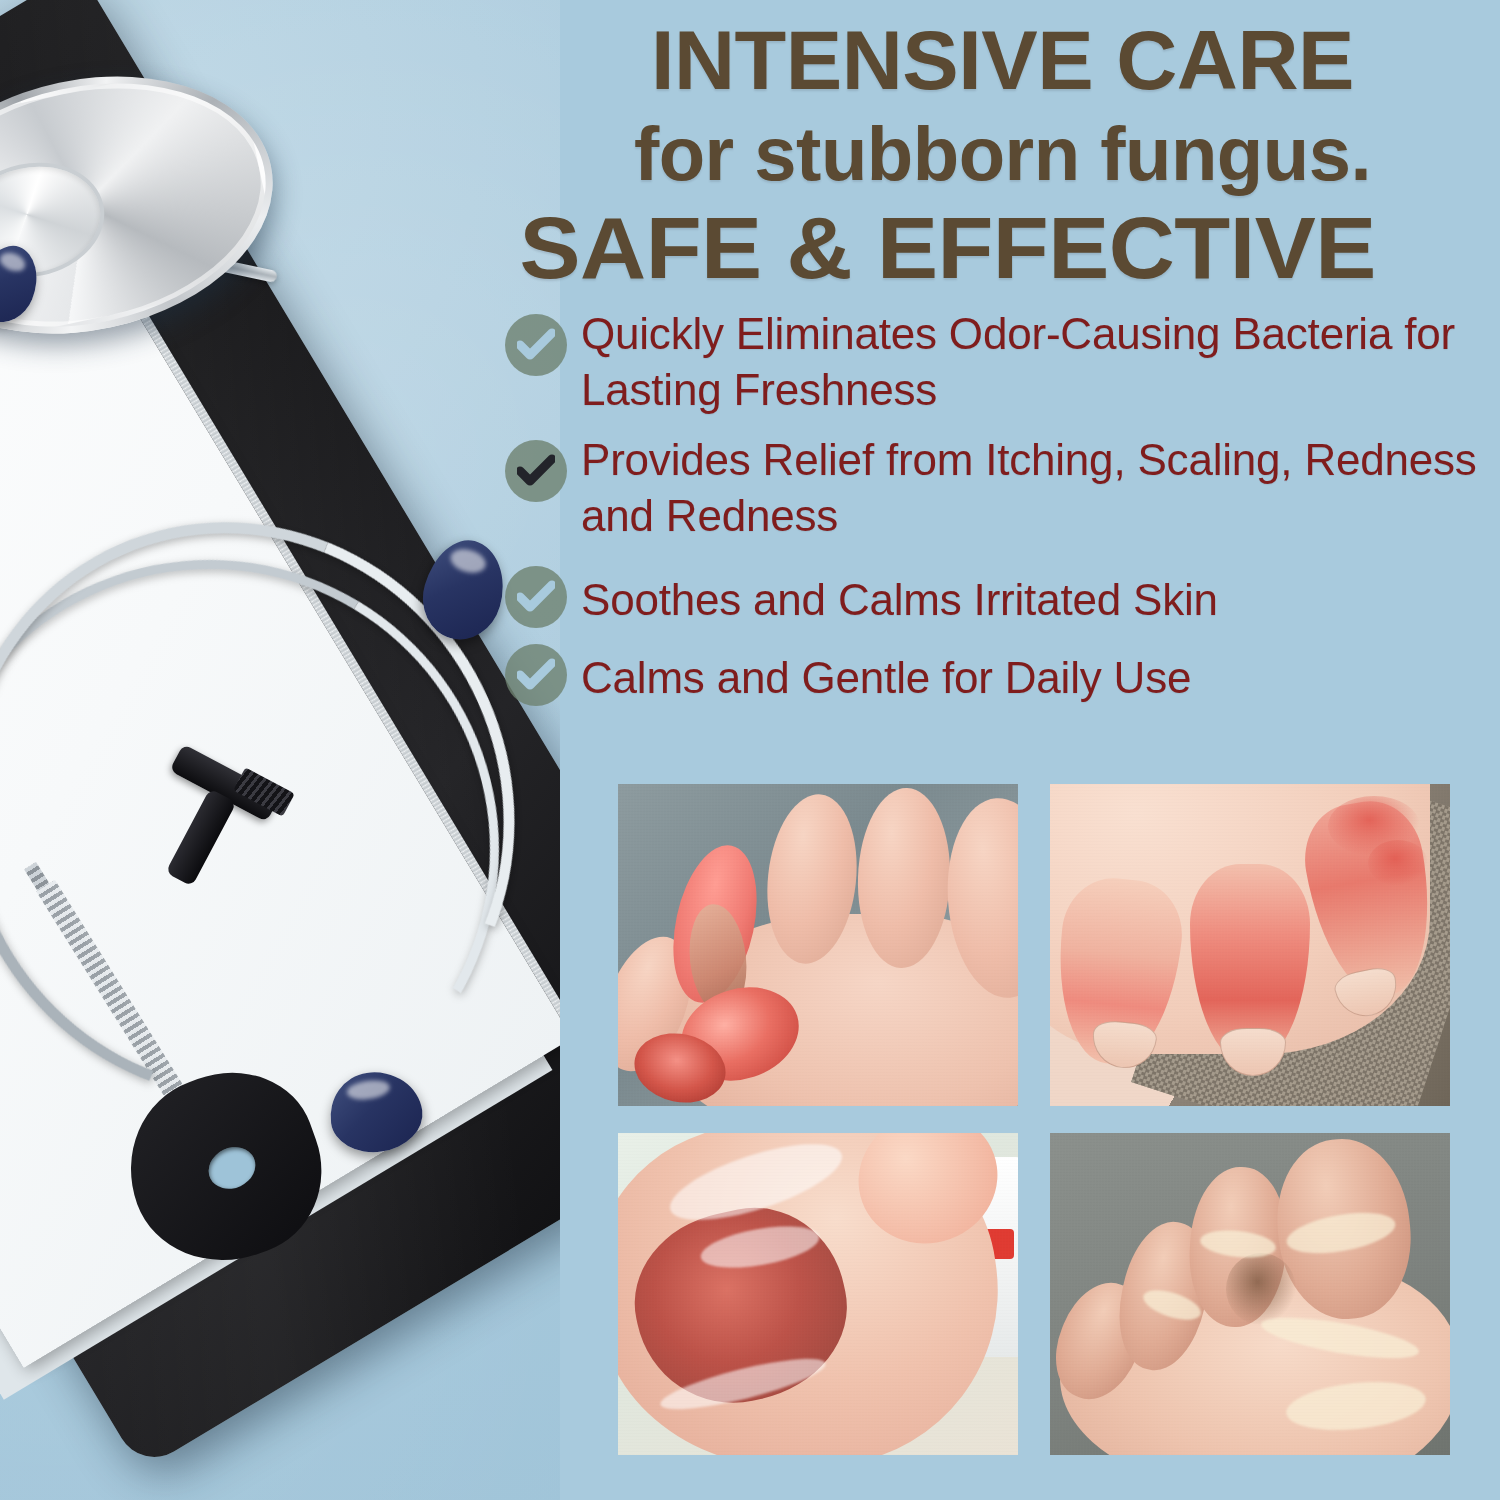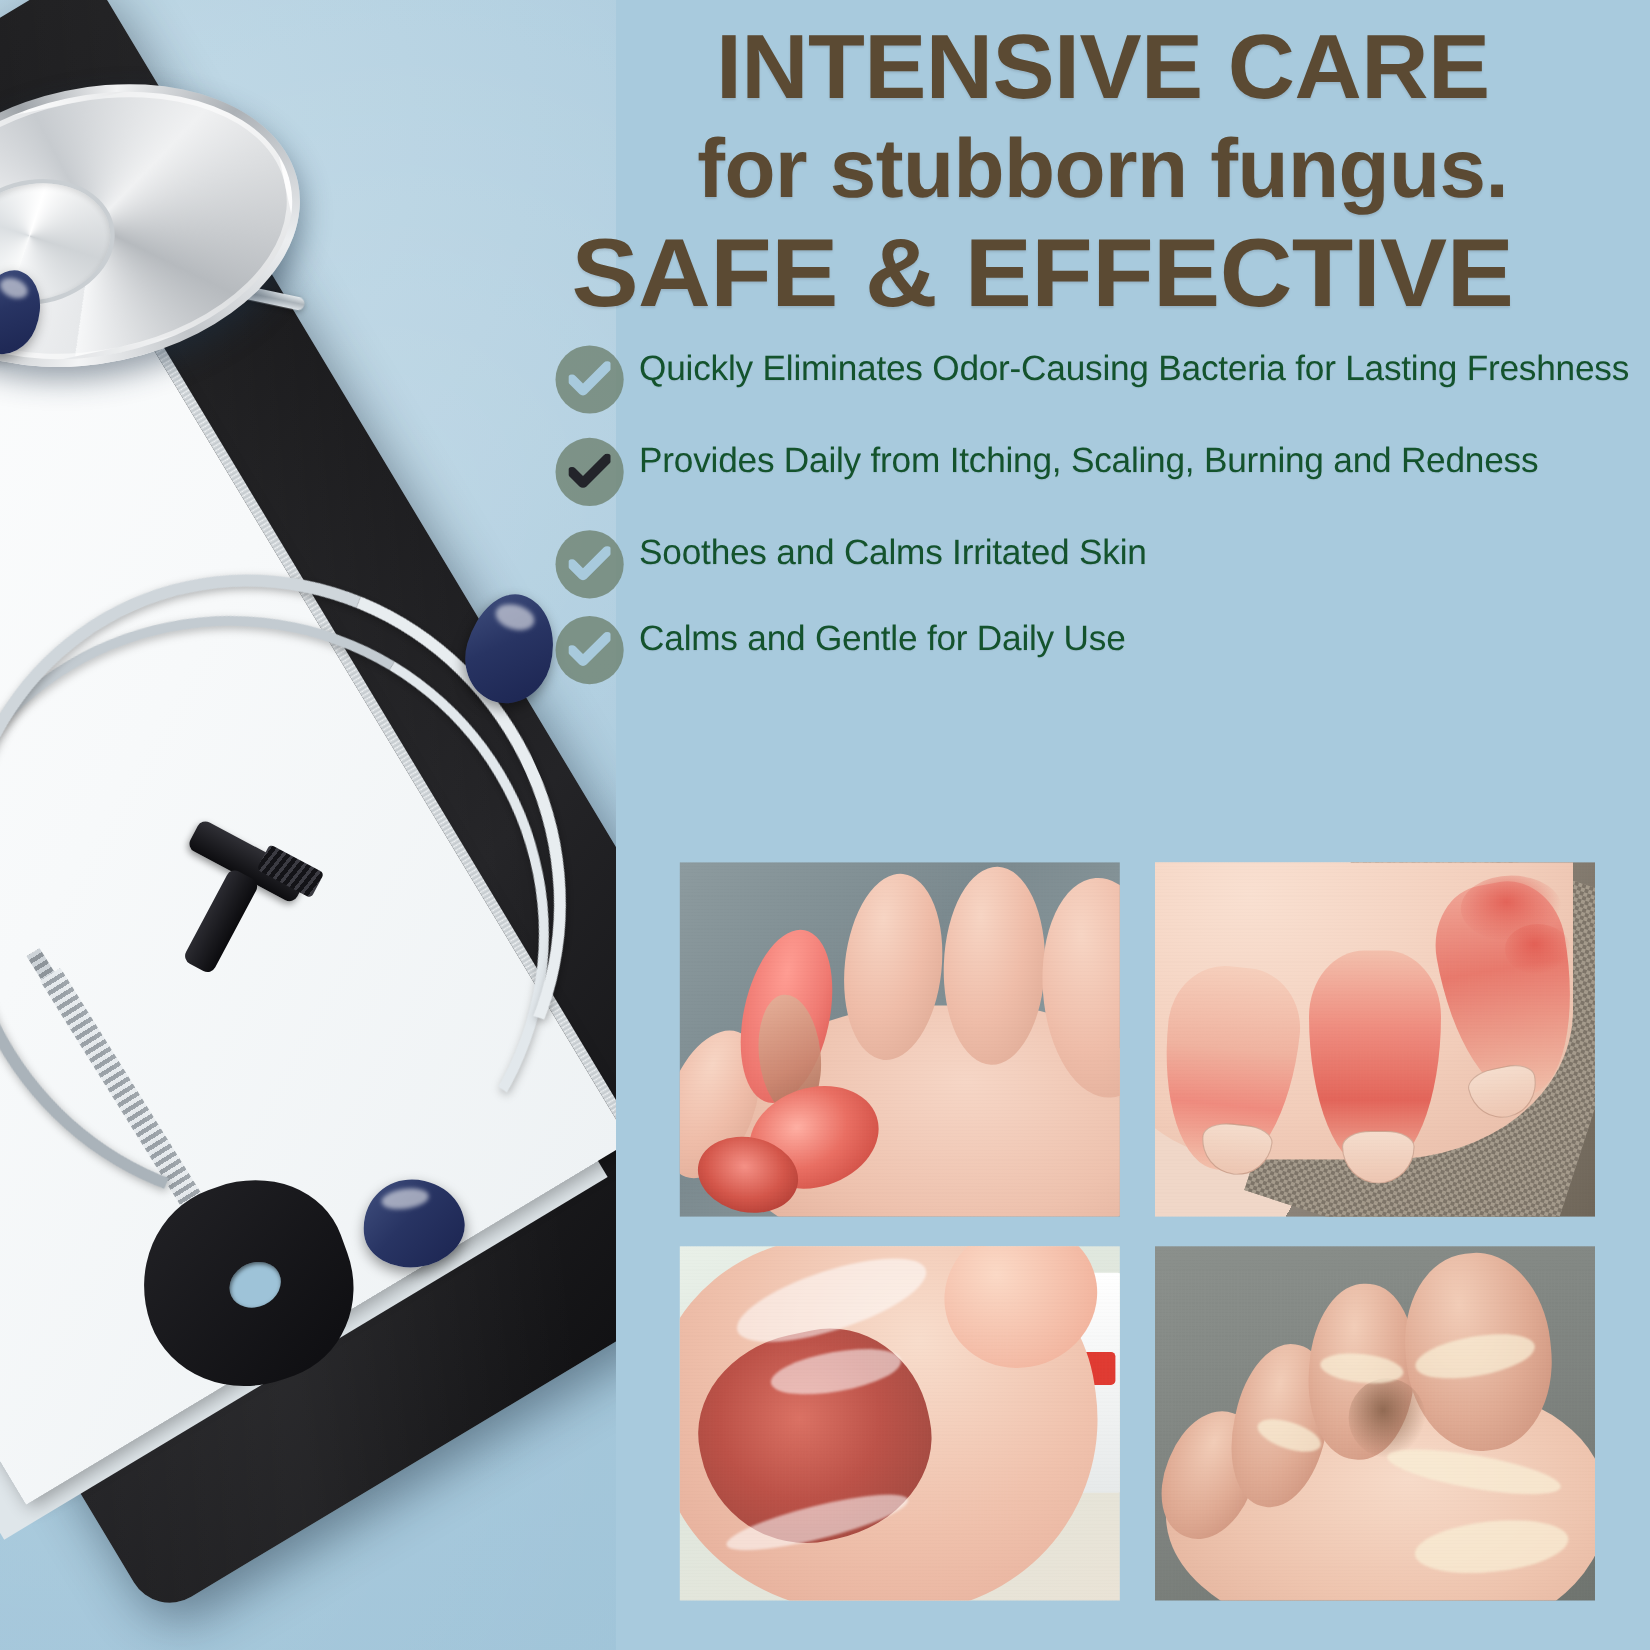--- a/index.html
+++ b/index.html
@@ -98,26 +98,26 @@
   .hl-line{display:block;font-weight:bold;letter-spacing:-.5px;
     text-shadow:0 2px 2px rgba(60,70,80,.16);white-space:nowrap;}
   .hl1{font-size:83px;line-height:94px;text-align:center;padding-top:14px;
     transform:scaleX(1.02);transform-origin:center;}
   .hl2{font-size:76px;line-height:92px;text-align:center;}
   .hl3{font-size:88px;line-height:96px;text-align:left;padding-left:14px;
     transform:scaleX(1.04);transform-origin:left center;}
 
   .bullets{margin:8px 0 0 0;padding:0;list-style:none;}
   .bullet{display:flex;align-items:flex-start;margin-bottom:12px;}
-  .bullet.tight{margin-bottom:6px;}
+  .bullet.tight{margin-bottom:6px;align-items:flex-end;}
   .check-wrap{flex:0 0 auto;width:76px;padding-top:10px;}
   .check-circle{width:62px;height:62px;border-radius:50%;
     background:rgba(110,130,112,.80);position:relative;}
   .check-circle svg{position:absolute;left:12px;top:14px;}
-  .bullet-text{color:#14532d;font-size:32px;line-height:56px;
+  .bullet-text{color:#7f1d1d;font-size:44px;line-height:56px;
     letter-spacing:-.2px;padding-top:2px;
     text-shadow:0 1px 1px rgba(60,70,80,.10);}
 
   
   .photo-grid{position:absolute;left:113px;top:784px;width:832px;height:671px;
     display:grid;grid-template-columns:400px 400px;grid-template-rows:322px 322px;
     gap:27px 32px;}
   .photo{position:relative;overflow:hidden;}
 
   
@@ -283,21 +283,21 @@
       </li>
 
       <li class="bullet">
         <div class="check-wrap">
           <div class="check-circle">
             <svg width="38" height="34" viewBox="0 0 38 34">
               <path d="M3 17 L13 27 L35 5" fill="none" stroke="#23242a" stroke-width="9" stroke-linecap="round" stroke-linejoin="round"></path>
             </svg>
           </div>
         </div>
-        <div class="bullet-text">Provides Daily from Itching, Scaling, Burning and Redness</div>
+        <div class="bullet-text">Provides Relief from Itching, Scaling, Redness and Redness</div>
       </li>
 
       <li class="bullet tight">
         <div class="check-wrap">
           <div class="check-circle">
             <svg width="38" height="34" viewBox="0 0 38 34">
               <path d="M3 17 L13 27 L35 5" fill="none" stroke="#a8cadd" stroke-width="9" stroke-linecap="round" stroke-linejoin="round"></path>
             </svg>
           </div>
         </div>

